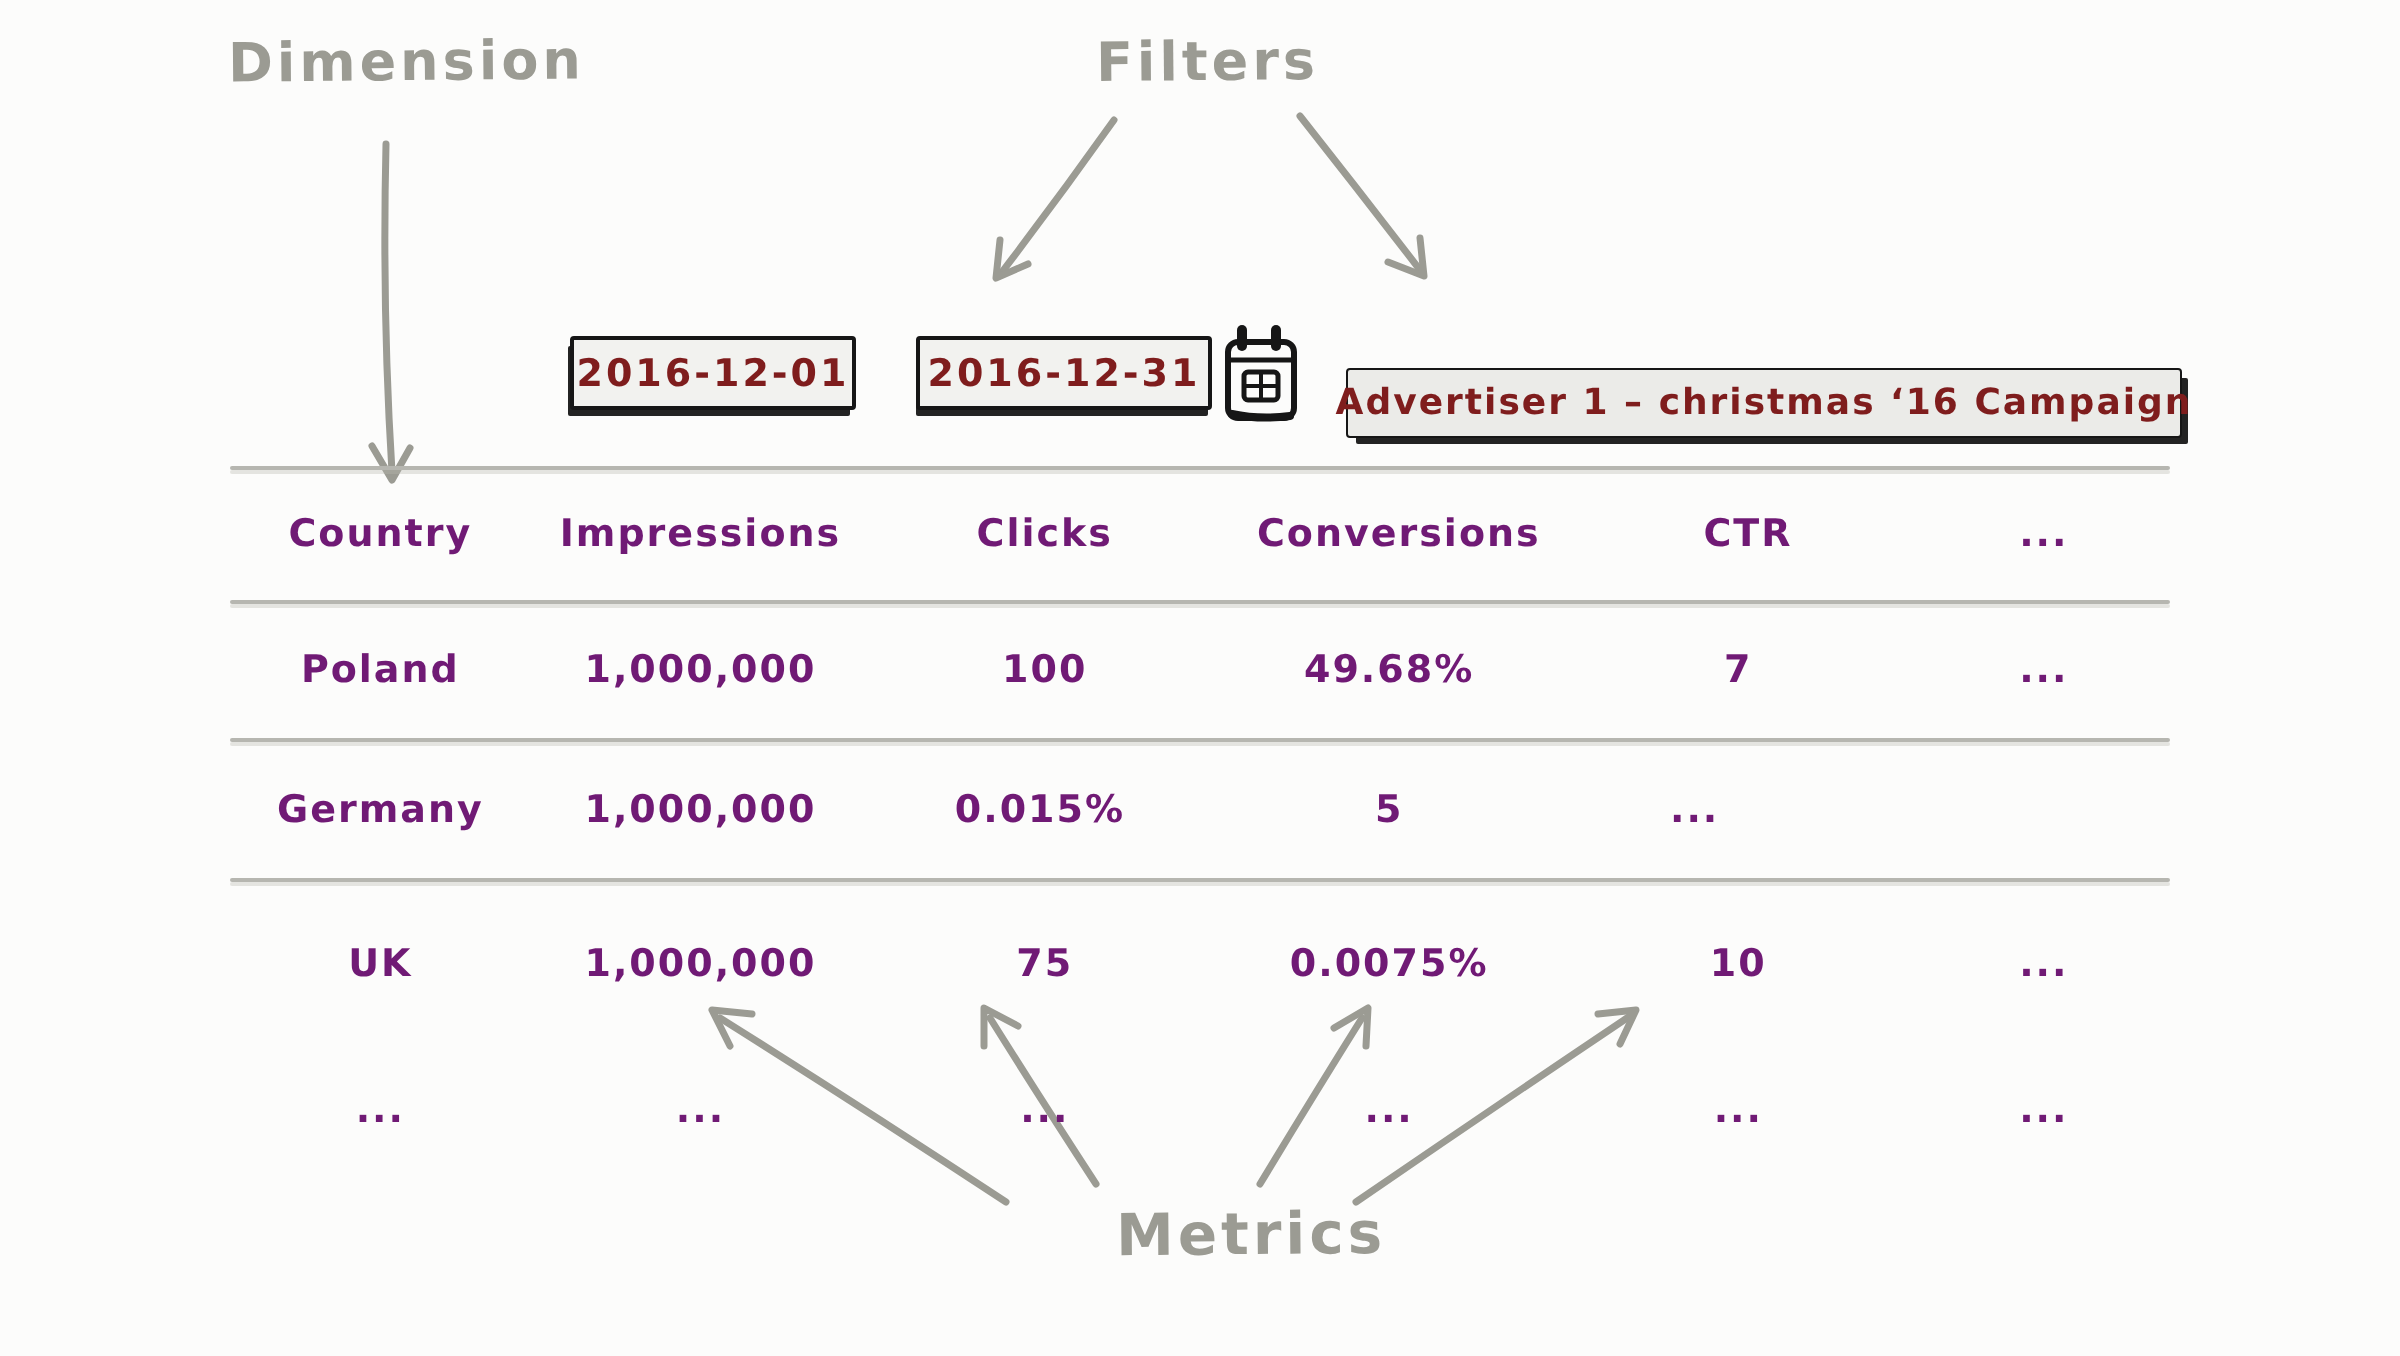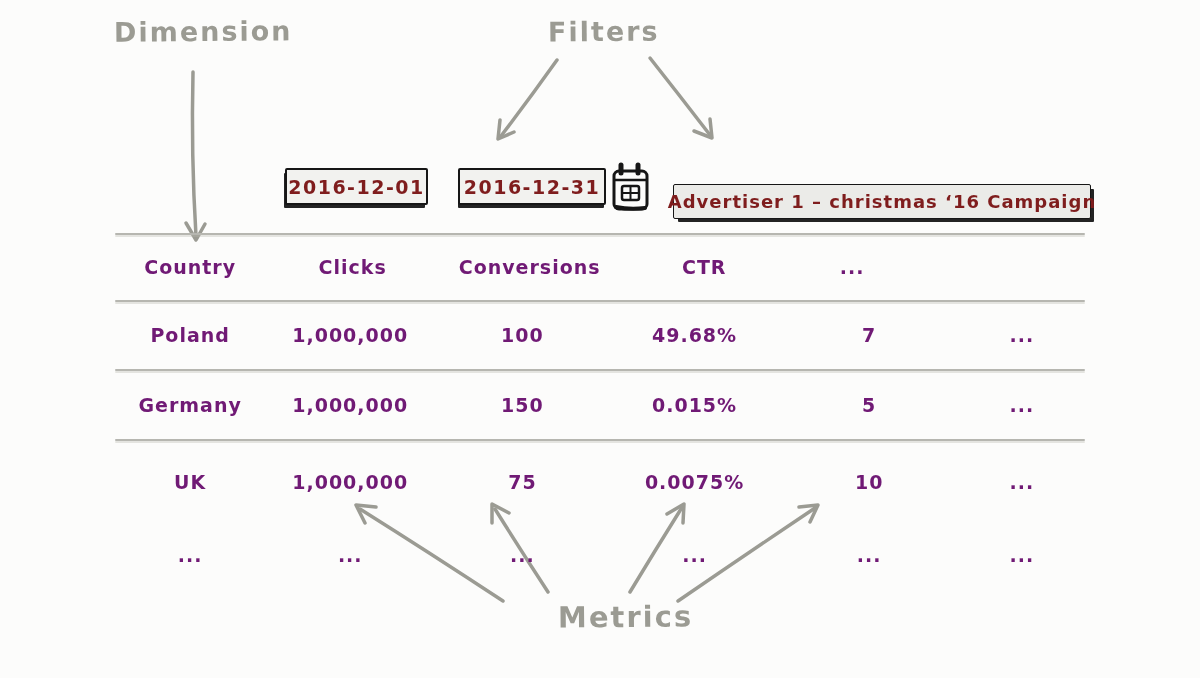--- a/index.html
+++ b/index.html
@@ -140,39 +140,39 @@
   <div class="filter-box campaign">Advertiser 1 – christmas ‘16 Campaign</div>
 
   <div class="table">
     <div class="tline" style="top:233px"></div>
     <div class="tline" style="top:300px"></div>
     <div class="tline" style="top:369px"></div>
     <div class="tline" style="top:439px"></div>
 
     <div class="trow hdr" style="top:235px;height:64px">
       <div class="cell c0">Country</div>
+      <div class="cell c1">Impressions</div>
       <div class="cell c2">Clicks</div>
       <div class="cell c4">Conversions</div>
       <div class="cell c3">CTR</div>
       <div class="cell c5">...</div>
     </div>
 
     <div class="trow" style="top:302px;height:66px">
       <div class="cell c0">Poland</div>
       <div class="cell c1">1,000,000</div>
       <div class="cell c2">100</div>
       <div class="cell c3">49.68%</div>
       <div class="cell c4">7</div>
       <div class="cell c5">...</div>
     </div>
 
     <div class="trow" style="top:371px;height:67px">
       <div class="cell c0">Germany</div>
       <div class="cell c1">1,000,000</div>
-      <div class="cell c2">150</div>
       <div class="cell c3">0.015%</div>
       <div class="cell c4">5</div>
       <div class="cell c5">...</div>
     </div>
 
     <div class="trow" style="top:441px;height:82px">
       <div class="cell c0">UK</div>
       <div class="cell c1">1,000,000</div>
       <div class="cell c2">75</div>
       <div class="cell c3">0.0075%</div>

